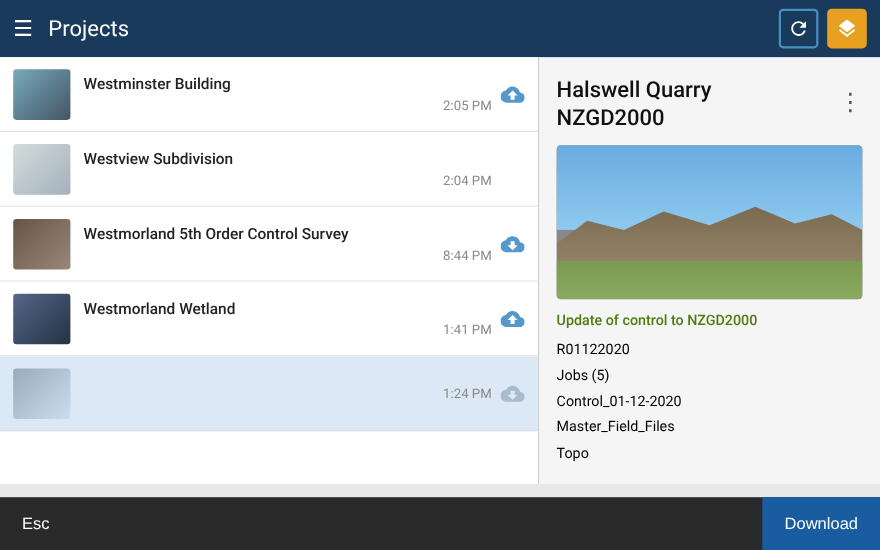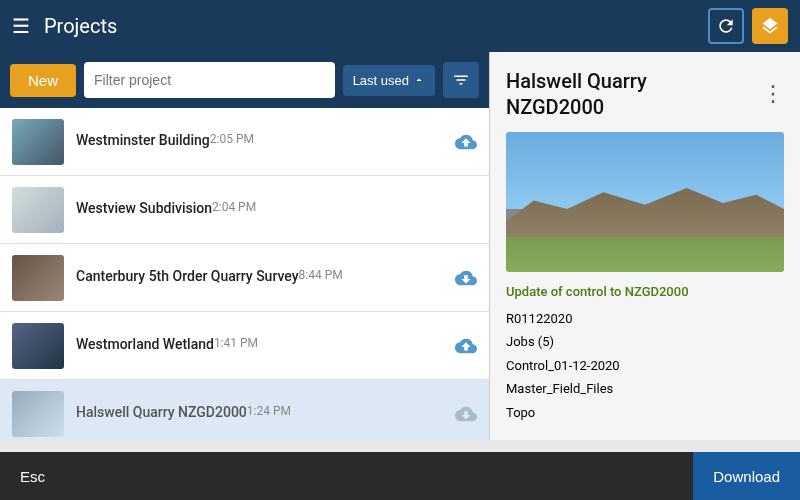--- a/index.html
+++ b/index.html
@@ -173,21 +173,21 @@
     }
     .thumb-westmorland {
       background: linear-gradient(135deg, #568, #234);
     }
     .thumb-halswell {
       background: linear-gradient(135deg, #9ab, #cde);
     }
     .project-info {
       flex: 1;
       display: flex;
-      flex-direction: row;
+      flex-direction: column;
     }
     .project-name {
       font-size: 14px;
       font-weight: 500;
       color: #222;
       margin-bottom: 4px;
     }
     .project-item.active .project-name {
       color: #555;
     }
@@ -330,35 +330,20 @@
         <path d="M11.99 18.54l-7.37-5.73L3 14.07l9 7 9-7-1.63-1.27-7.38 5.74zM12 16l7.36-5.73L21 9l-9-7-9 7 1.63 1.27L12 16z"></path>
       </svg>
     </div>
   </div>
 </div>
 
 <div class="main">
 
   <div class="left-panel">
 
-    <div class="toolbar">
-      <button class="btn-new">New</button>
-      <input class="filter-input" type="text" placeholder="Filter project" style="">
-      <button class="sort-btn">
-        <span>Last used</span>
-        <svg width="12" height="12" viewBox="0 0 24 24" fill="white">
-          <path d="M7 14l5-5 5 5z"></path>
-        </svg>
-      </button>
-      <button class="filter-btn">
-        <svg width="18" height="18" viewBox="0 0 24 24" fill="white">
-          <path d="M10 18h4v-2h-4v2zM3 6v2h18V6H3zm3 7h12v-2H6v2z"></path>
-        </svg>
-      </button>
-    </div>
 
     <div class="project-list">
 
       <div class="project-item">
         <div class="project-thumb thumb-westminster"></div>
         <div class="project-info">
           <span class="project-name">Westminster Building</span>
           <span class="project-time">2:05 PM</span>
         </div>
         <div class="project-action">
@@ -377,21 +362,21 @@
         <div class="project-action" style="visibility:hidden">
           <svg width="22" height="22" viewBox="0 0 24 24" fill="#5599cc">
             <path d="M19.35 10.04A7.49 7.49 0 0012 4C9.11 4 6.6 5.64 5.35 8.04A5.994 5.994 0 000 14c0 3.31 2.69 6 6 6h13c2.76 0 5-2.24 5-5 0-2.64-2.05-4.78-4.65-4.96zM14 13v4h-4v-4H7l5-5 5 5h-3z"></path>
           </svg>
         </div>
       </div>
 
       <div class="project-item">
         <div class="project-thumb thumb-canterbury"></div>
         <div class="project-info">
-          <span class="project-name">Canterbury 5th Order Quarry Survey</span>
+          <span class="project-name">Westmorland 5th Order Control Survey</span>
           <span class="project-time">8:44 PM</span>
         </div>
         <div class="project-action">
           <svg width="22" height="22" viewBox="0 0 24 24" fill="#5599cc">
             <path d="M19.35 10.04A7.49 7.49 0 0012 4C9.11 4 6.6 5.64 5.35 8.04A5.994 5.994 0 000 14c0 3.31 2.69 6 6 6h13c2.76 0 5-2.24 5-5 0-2.64-2.05-4.78-4.65-4.96zM17 13l-5 5-5-5h3V9h4v4h3z"></path>
           </svg>
         </div>
       </div>
 
       <div class="project-item">
@@ -403,21 +388,20 @@
         <div class="project-action">
           <svg width="22" height="22" viewBox="0 0 24 24" fill="#5599cc">
             <path d="M19.35 10.04A7.49 7.49 0 0012 4C9.11 4 6.6 5.64 5.35 8.04A5.994 5.994 0 000 14c0 3.31 2.69 6 6 6h13c2.76 0 5-2.24 5-5 0-2.64-2.05-4.78-4.65-4.96zM14 13v4h-4v-4H7l5-5 5 5h-3z"></path>
           </svg>
         </div>
       </div>
 
       <div class="project-item active">
         <div class="project-thumb thumb-halswell"></div>
         <div class="project-info">
-          <span class="project-name">Halswell Quarry NZGD2000</span>
           <span class="project-time">1:24 PM</span>
         </div>
         <div class="project-action">
           <svg width="22" height="22" viewBox="0 0 24 24" fill="#aabbcc">
             <path d="M19.35 10.04A7.49 7.49 0 0012 4C9.11 4 6.6 5.64 5.35 8.04A5.994 5.994 0 000 14c0 3.31 2.69 6 6 6h13c2.76 0 5-2.24 5-5 0-2.64-2.05-4.78-4.65-4.96zM17 13l-5 5-5-5h3V9h4v4h3z"></path>
           </svg>
         </div>
       </div>
 
     </div>

